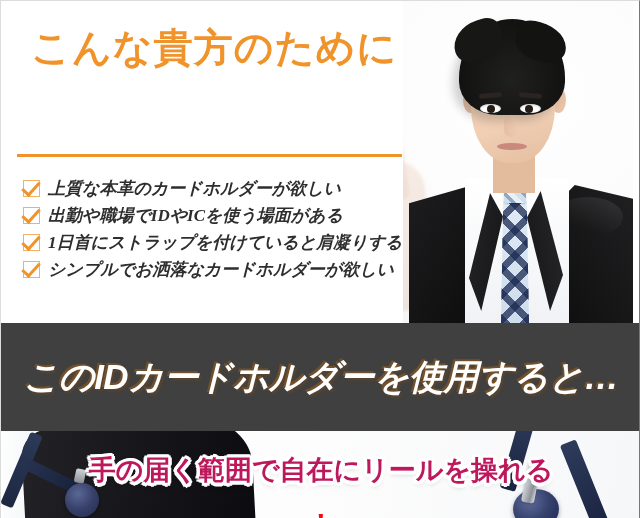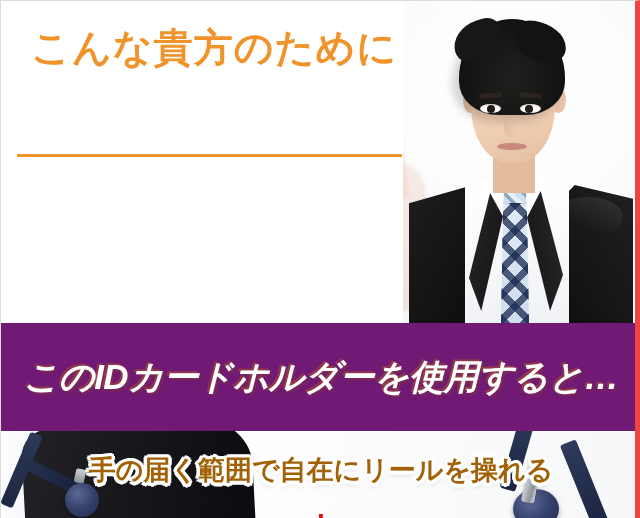--- a/index.html
+++ b/index.html
@@ -10,21 +10,21 @@
   body {
     font-family: "Liberation Serif", serif;
   }
   .page {
     position: relative;
     width: 640px;
     height: 518px;
     overflow: hidden;
     background: #ffffff;
     border-left: 1px solid #dcdcdc;
-    border-right: 5px solid #ef4444;
+    border-right: 1px solid #ef4444;
     border-top: 1px solid #dcdcdc;
     box-sizing: border-box;
   }
 
   
   .top-section {
     position: absolute;
     left: 0; top: 0;
     width: 640px;
     height: 322px;
@@ -316,21 +316,21 @@
       -2px 0 0 #fff, 2px 0 0 #fff, 0 -2px 0 #fff, 0 2px 0 #fff;
   }
 
   
   .banner {
     position: absolute;
     left: 0;
     top: 322px;
     width: 640px;
     height: 108px;
-    background: #701a75;
+    background: #404040;
     display: flex;
     align-items: center;
     justify-content: center;
     text-align: center;
   }
   .banner-text {
     font-family: "Liberation Sans", sans-serif;
     font-weight: bold;
     font-style: italic;
     font-size: 35px;
@@ -442,21 +442,21 @@
   }
   .bp-text {
     position: absolute;
     left: 0;
     top: 21px;
     width: 640px;
     text-align: center;
     font-family: "Liberation Sans", sans-serif;
     font-weight: bold;
     font-size: 27px;
-    color: #a16207;
+    color: #be185d;
     letter-spacing: 0px;
     white-space: nowrap;
     text-shadow:
       -2.5px -2.5px 0 #fff,  2.5px -2.5px 0 #fff,
       -2.5px  2.5px 0 #fff,  2.5px  2.5px 0 #fff,
       -3.5px 0 0 #fff, 3.5px 0 0 #fff, 0 -3.5px 0 #fff, 0 3.5px 0 #fff,
       -3px -1px 0 #fff, 3px 1px 0 #fff, 1px -3px 0 #fff, -1px 3px 0 #fff,
       0 4px 5px rgba(0,0,0,0.18);
   }
   .bp-text-cut {
@@ -515,20 +515,38 @@
       <div class="nose"></div>
       <div class="mouth"></div>
     </div>
 
     <div class="headline">
       <div class="headline-line">こんな貴方のために</div>
     </div>
 
     <div class="divider"></div>
 
+    <div class="checklist">
+      <div class="check-item">
+        <span class="check-box"></span>
+        <span class="check-text">上質な本革のカードホルダーが欲しい</span>
+      </div>
+      <div class="check-item">
+        <span class="check-box"></span>
+        <span class="check-text">出勤や職場でIDやICを使う場面がある</span>
+      </div>
+      <div class="check-item">
+        <span class="check-box"></span>
+        <span class="check-text">1日首にストラップを付けていると肩凝りする</span>
+      </div>
+      <div class="check-item">
+        <span class="check-box"></span>
+        <span class="check-text">シンプルでお洒落なカードホルダーが欲しい</span>
+      </div>
+    </div>
 
   </div>
 
   <div class="banner">
     <div class="banner-text">このIDカードホルダーを使用すると…</div>
   </div>
 
   <div class="bottom-section">
     <div class="bp-bg"></div>
     <div class="bp-shirt"></div>

